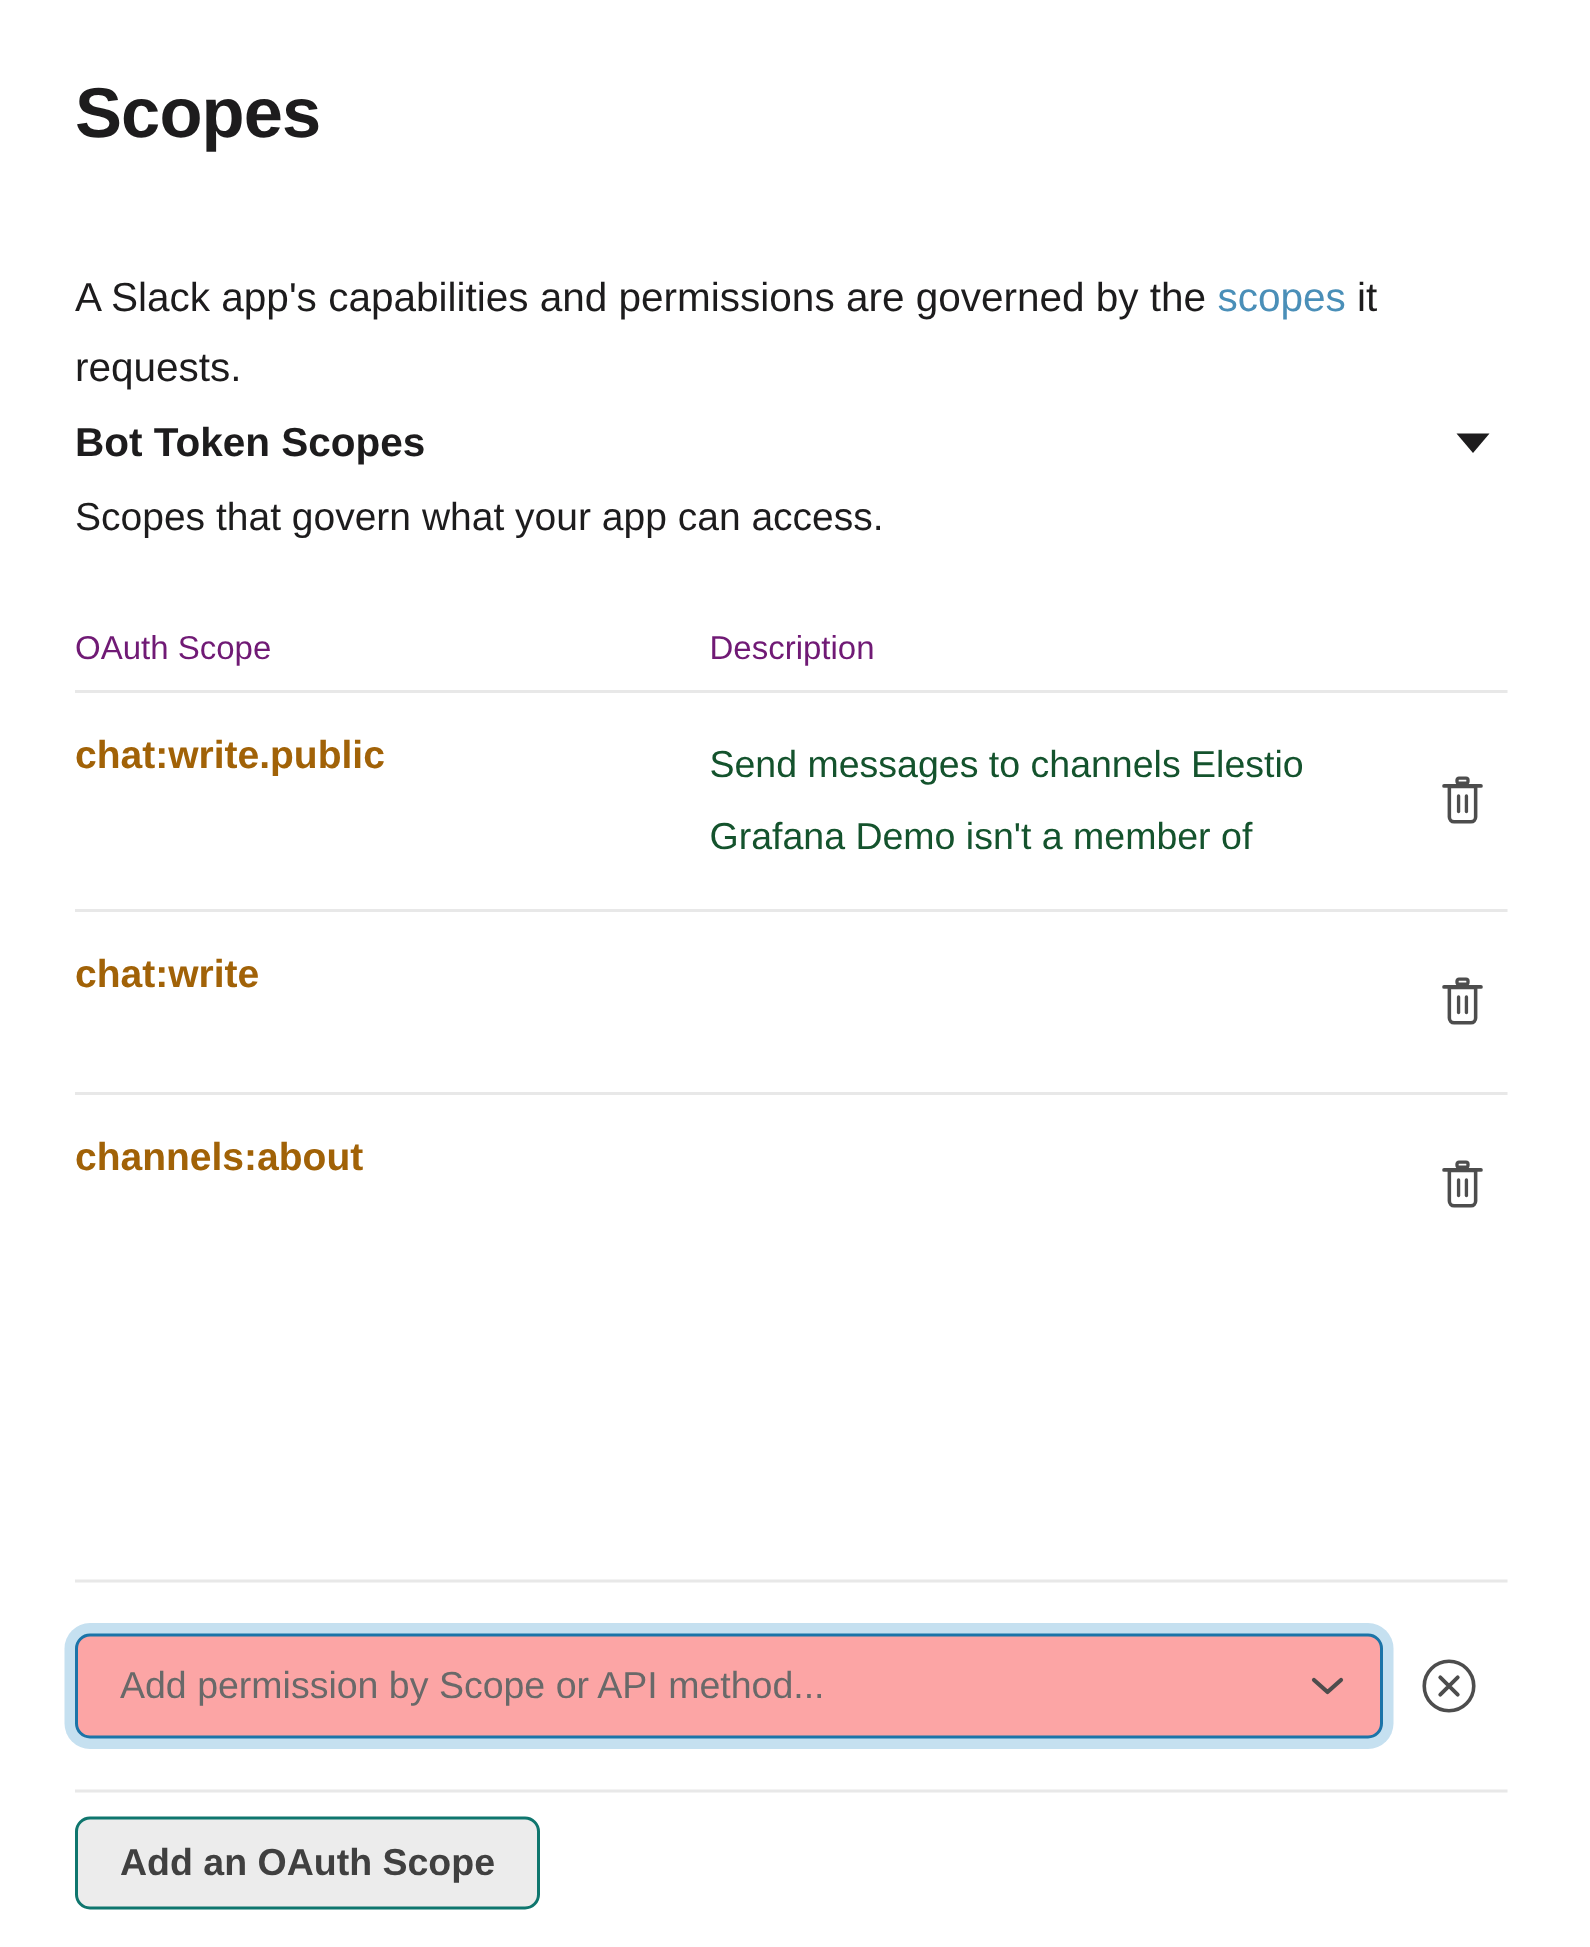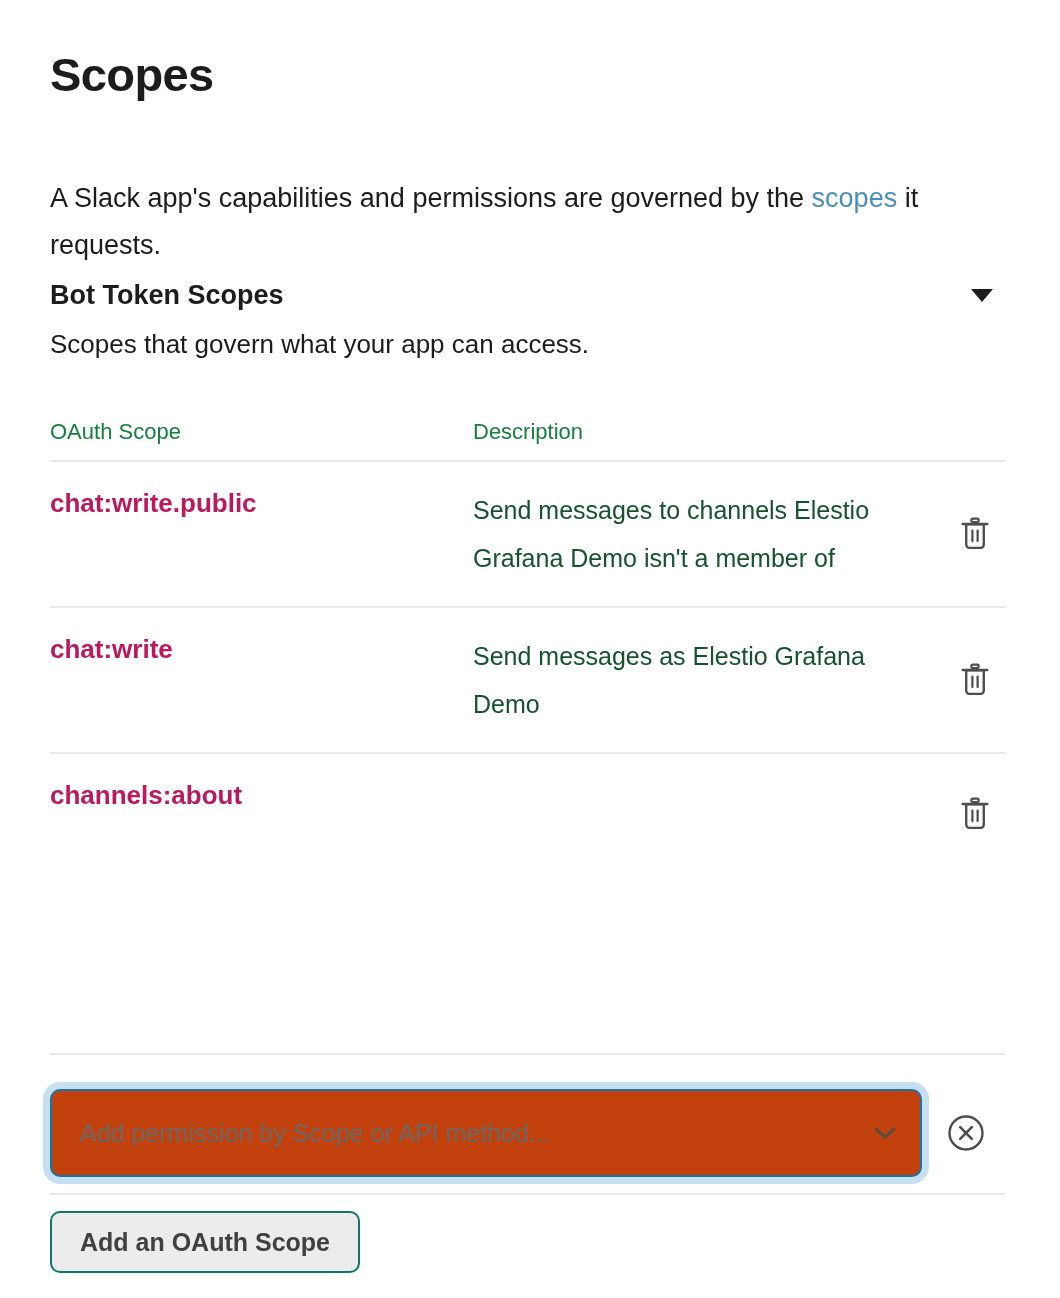--- a/index.html
+++ b/index.html
@@ -118,40 +118,40 @@
     align-items: center;
     justify-content: center;
   }
 
   .head-row {
     padding-bottom: 14px;
   }
   .head-cell {
     font-size: 22px;
     line-height: 28px;
-    color: #15803d;
+    color: #701a75;
     font-weight: 400;
   }
 
   .divider {
     height: 2px;
     background: #e8e8e8;
     width: 100%;
   }
 
   .scope-row {
     padding-top: 24px;
     padding-bottom: 24px;
     min-height: 120px;
   }
   .scope-name {
     font-size: 26px;
     line-height: 34px;
     font-weight: 700;
-    color: #be185d;
+    color: #a16207;
     text-decoration: none;
     cursor: pointer;
   }
   .scope-desc {
     font-size: 25px;
     line-height: 48px;
     color: #14532d;
   }
 
   .trash-btn {
@@ -174,22 +174,22 @@
   }
   .combo-wrap {
     display: flex;
     align-items: center;
     margin-top: 34px;
   }
   .combo {
     position: relative;
     flex: 0 0 872px;
     width: 872px;
-    height: 88px;
-    background: #c2410c;
+    height: 70px;
+    background: #fca5a5;
     border: 2px solid #1b74a8;
     border-radius: 10px;
     box-shadow: 0 0 0 7px #c5e0f0;
     display: flex;
     align-items: center;
   }
   .combo-input {
     border: none;
     outline: none;
     background: transparent;
@@ -285,21 +285,20 @@
           </svg>
         </button>
       </div>
     </div>
     <div class="divider"></div>
 
     <div class="row scope-row">
       <div class="col-scope">
         <a class="scope-name" href="#">chat:write</a>
       </div>
-      <div class="col-desc scope-desc">Send messages as Elestio Grafana Demo</div>
       <div class="col-action">
         <button class="trash-btn">
           <svg width="32" height="34" viewBox="0 0 24 26" fill="none">
             <rect x="9.2" y="1.3" width="5.6" height="2.6" rx="1" stroke="#4d4d4d" stroke-width="1.7"></rect>
             <line x1="2.6" y1="5.3" x2="21.4" y2="5.3" stroke="#4d4d4d" stroke-width="1.9" stroke-linecap="round"></line>
             <path d="M5.3 5.6 h13.4 v15.6 a2.4 2.4 0 0 1 -2.4 2.4 h-8.6 a2.4 2.4 0 0 1 -2.4 -2.4 z" stroke="#4d4d4d" stroke-width="1.8" fill="none"></path>
             <line x1="10" y1="10.4" x2="10" y2="18.4" stroke="#4d4d4d" stroke-width="1.7" stroke-linecap="round"></line>
             <line x1="14" y1="10.4" x2="14" y2="18.4" stroke="#4d4d4d" stroke-width="1.7" stroke-linecap="round"></line>
           </svg>
         </button>

